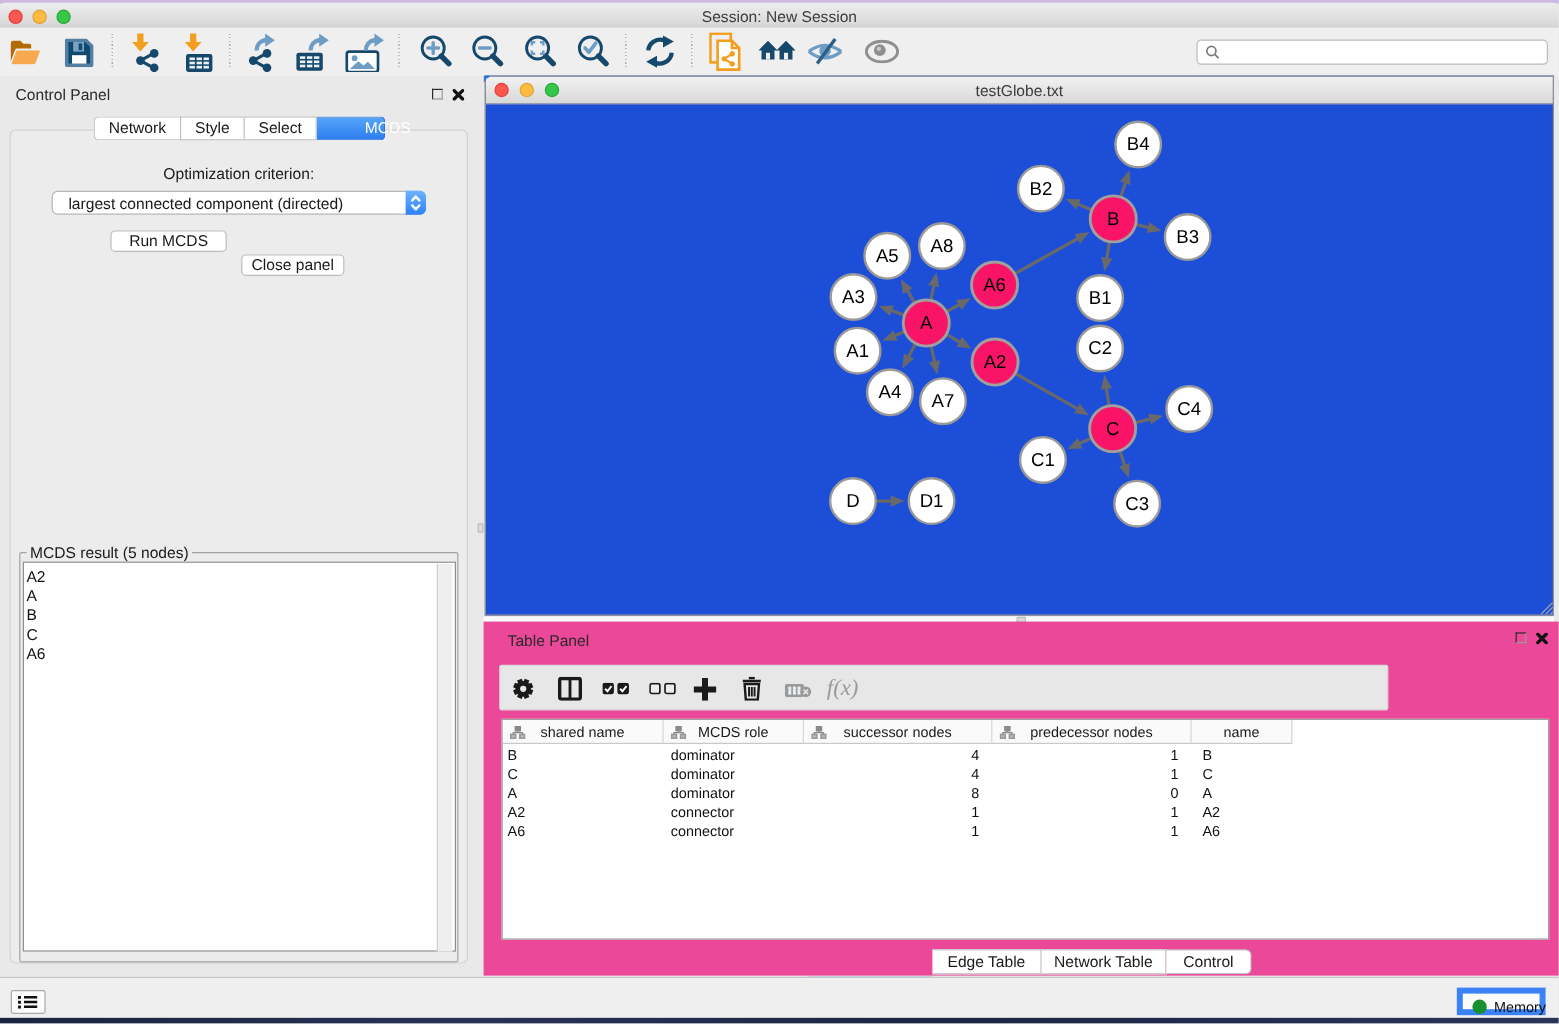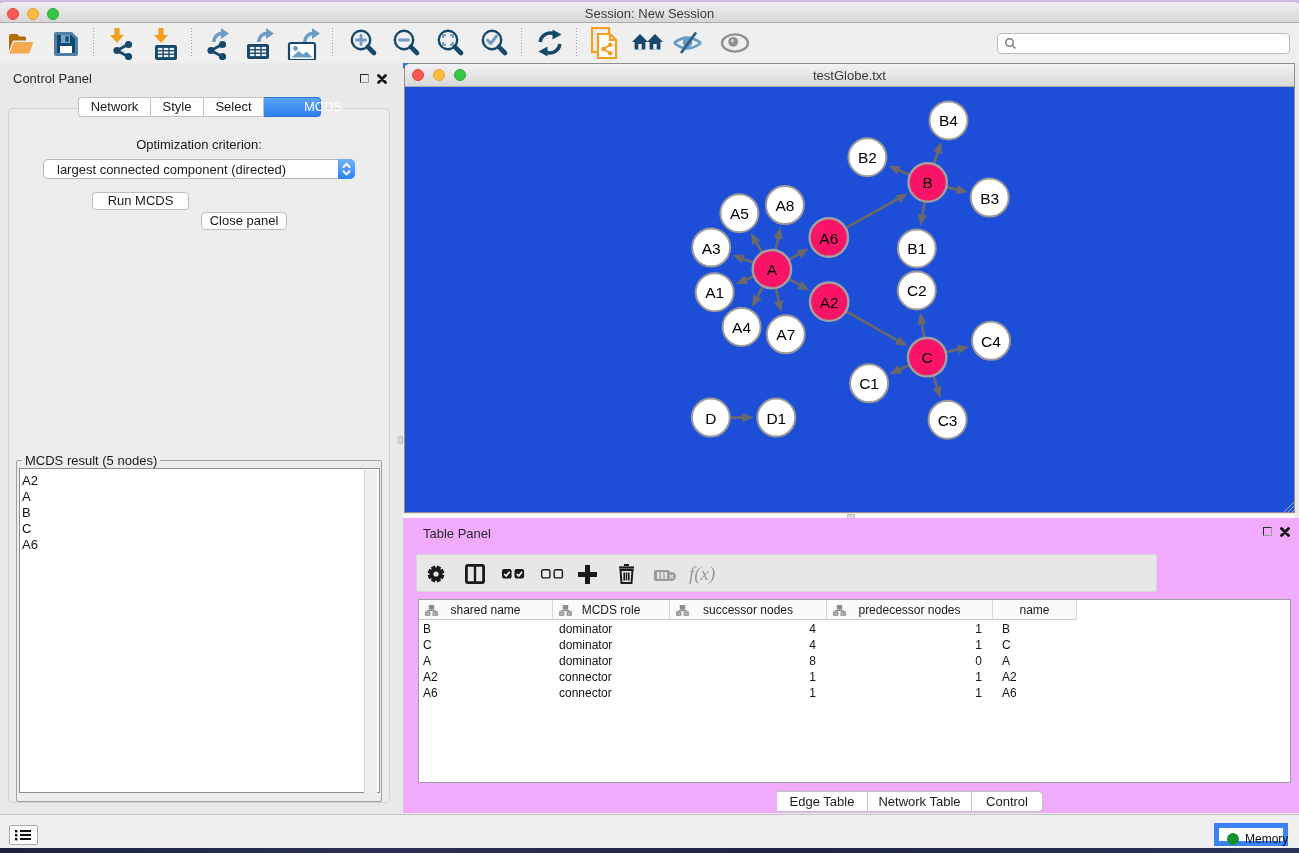--- a/index.html
+++ b/index.html
@@ -320,21 +320,21 @@
 <div class="abs" style="left:403px;top:514px;width:892px;height:4px;background:#FBFBFB;"></div>
 <div class="abs" style="left:847px;top:514px;width:8px;height:5px;background:#D9D9D9;border:1px solid #BDBDBD;border-radius:1px;"></div>
 <svg width="10" height="10" style="position:absolute;left:1284px;top:502px;z-index:6">
     <g stroke="#A9A9A9" stroke-width="1">
       <line x1="0" y1="10" x2="10" y2="0"></line>
       <line x1="4" y1="10" x2="10" y2="4"></line>
       <line x1="8" y1="10" x2="10" y2="8"></line>
     </g>
   </svg>
 
-<div class="abs" style="left:403px;top:518px;width:896px;height:295px;background:#f0abfc;">
+<div class="abs" style="left:403px;top:518px;width:896px;height:295px;background:#ec4899;">
   <div class="abs" style="left:20px;top:8px;font-size:13px;color:#2A2A2A;">Table Panel</div>
   <div class="abs" style="left:860px;top:9px;width:9px;height:9px;border:1.5px solid #2A2A2A;border-right-color:#9a9a9a;border-bottom-color:#9a9a9a;"></div>
   <svg width="10" height="10" style="position:absolute;left:877px;top:9px">
       <path d="M1.5 1.5 L8.5 8.5 M8.5 1.5 L1.5 8.5" stroke="#111" stroke-width="2.8" stroke-linecap="round"></path>
     </svg>
 
   <div class="abs" id="tabletoolbar" style="left:13px;top:36px;width:741px;height:38px;background:#E7E7E7;border:1px solid #D8D8D8;border-radius:2px;">
   <svg width="18" height="18" style="position:absolute;left:10px;top:10px">
         <rect x="12.6" y="9.3" width="4.2" height="4.2" transform="rotate(22.5 14.7 11.4)" fill="#1A1A1A"></rect>
         <rect x="9.3" y="12.6" width="4.2" height="4.2" transform="rotate(67.5 11.4 14.7)" fill="#1A1A1A"></rect>

